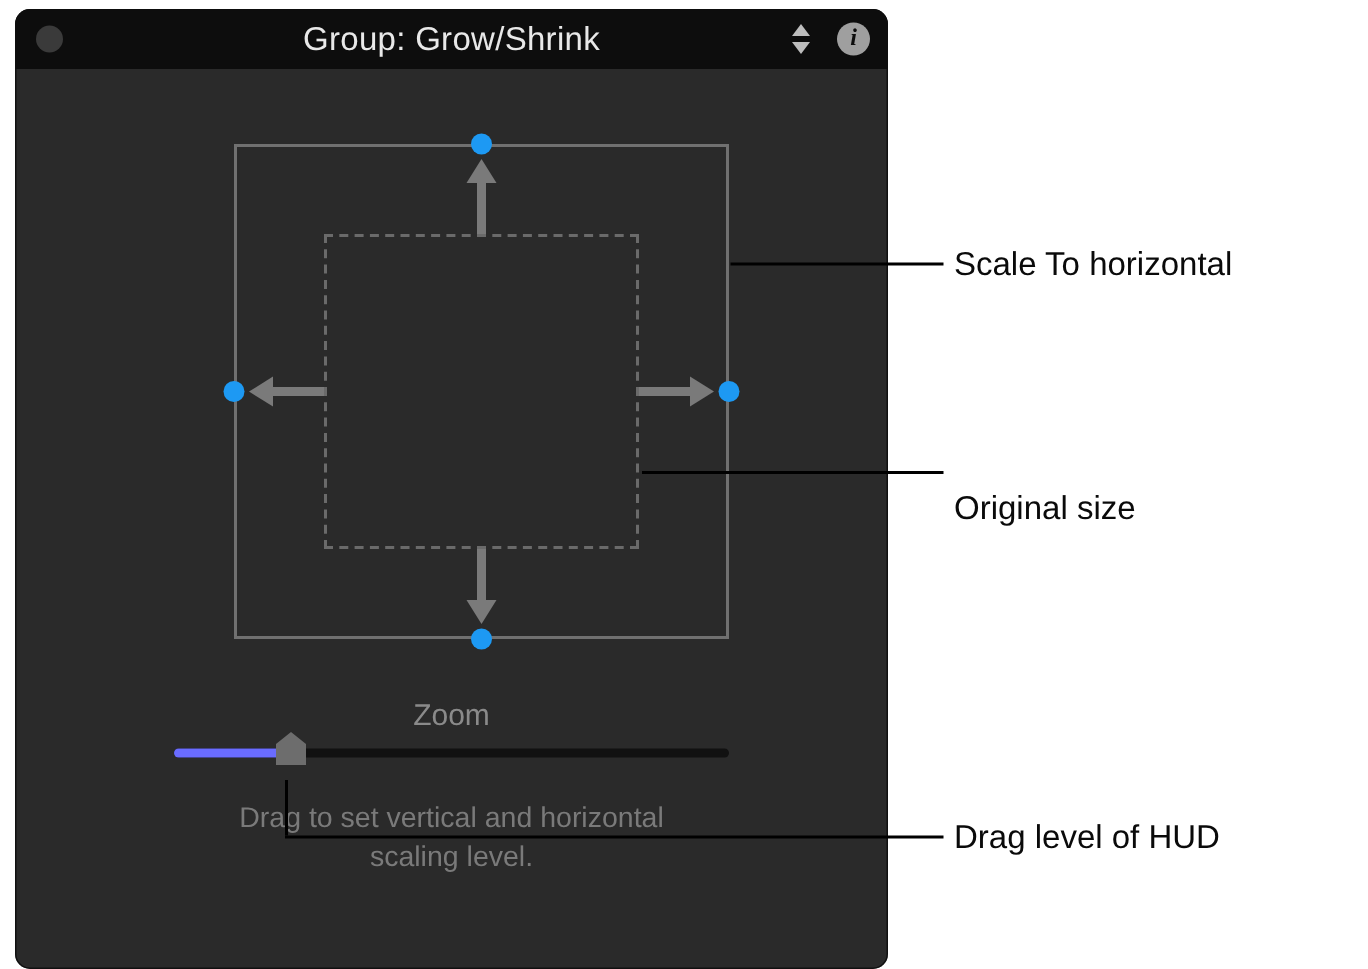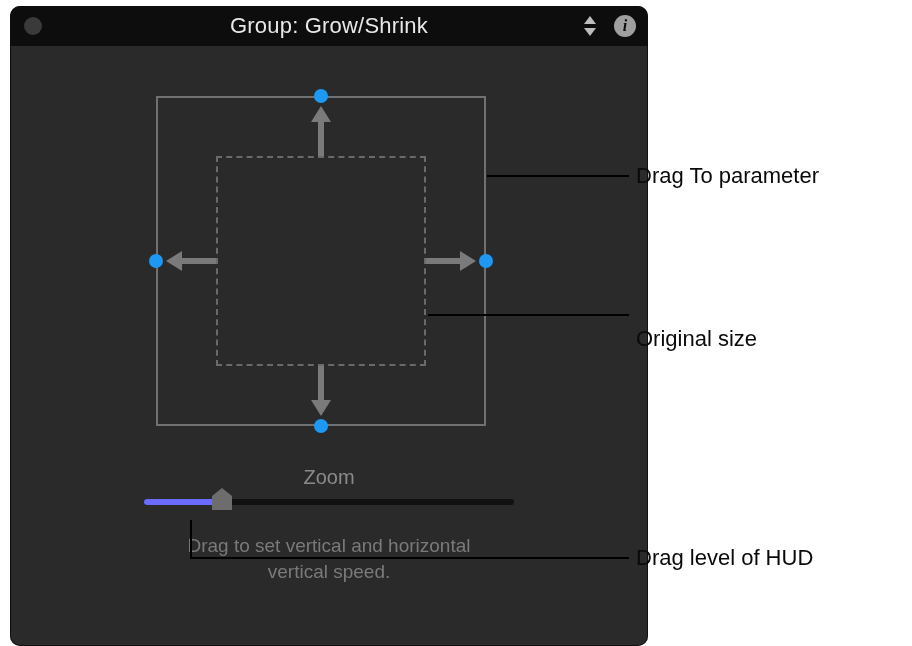--- a/index.html
+++ b/index.html
@@ -7,21 +7,21 @@
       width: 912px;
       height: 646px;
       background: #ffffff;
       font-family: -apple-system, "Helvetica Neue", Arial, sans-serif;
       position: relative;
     }
     .hud-panel {
       position: absolute;
       left: 10px;
       top: 6px;
-      width: 638px;
+      width: 582px;
       height: 640px;
       background: #2a2a2a;
       border-radius: 10px;
       box-shadow: 0 0 0 1px rgba(0,0,0,0.6) inset;
       overflow: hidden;
     }
     .hud-header {
       height: 40px;
       background: #0d0d0d;
       display: flex;
@@ -219,26 +219,26 @@
     <div class="slider-track">
       <div class="slider-fill"></div>
       <div class="slider-thumb">
         <svg width="20" height="22">
             <polygon points="10,0 20,8 20,22 0,22 0,8" fill="#6d6d6d"></polygon>
           </svg>
       </div>
     </div>
     <div class="hint">
       <span>Drag to set vertical and horizontal</span><br>
-      <span>vertical speed.</span>
+      <span>scaling level.</span>
     </div>
   </div>
 </div>
 
 <div class="callout-line" style="left:487px; top:175px; width:142px;"></div>
-<div class="callout-text" style="left:636px; top:163px;">Drag To parameter</div>
+<div class="callout-text" style="left:636px; top:163px;">Scale To horizontal</div>
 
 <div class="callout-line" style="left:428px; top:314px; width:201px;"></div>
 <div class="callout-text" style="left:636px; top:302px;margin-top:24px;">Original size</div>
 
 <div class="callout-line" style="left:190px; top:557px; width:439px;"></div>
 <div class="callout-line" style="left:190px; top:520px; width:1.5px; height:37px; background:#000;"></div>
 <div class="callout-text" style="left:636px; top:545px;">Drag level of HUD</div>
 
 </body></html>

